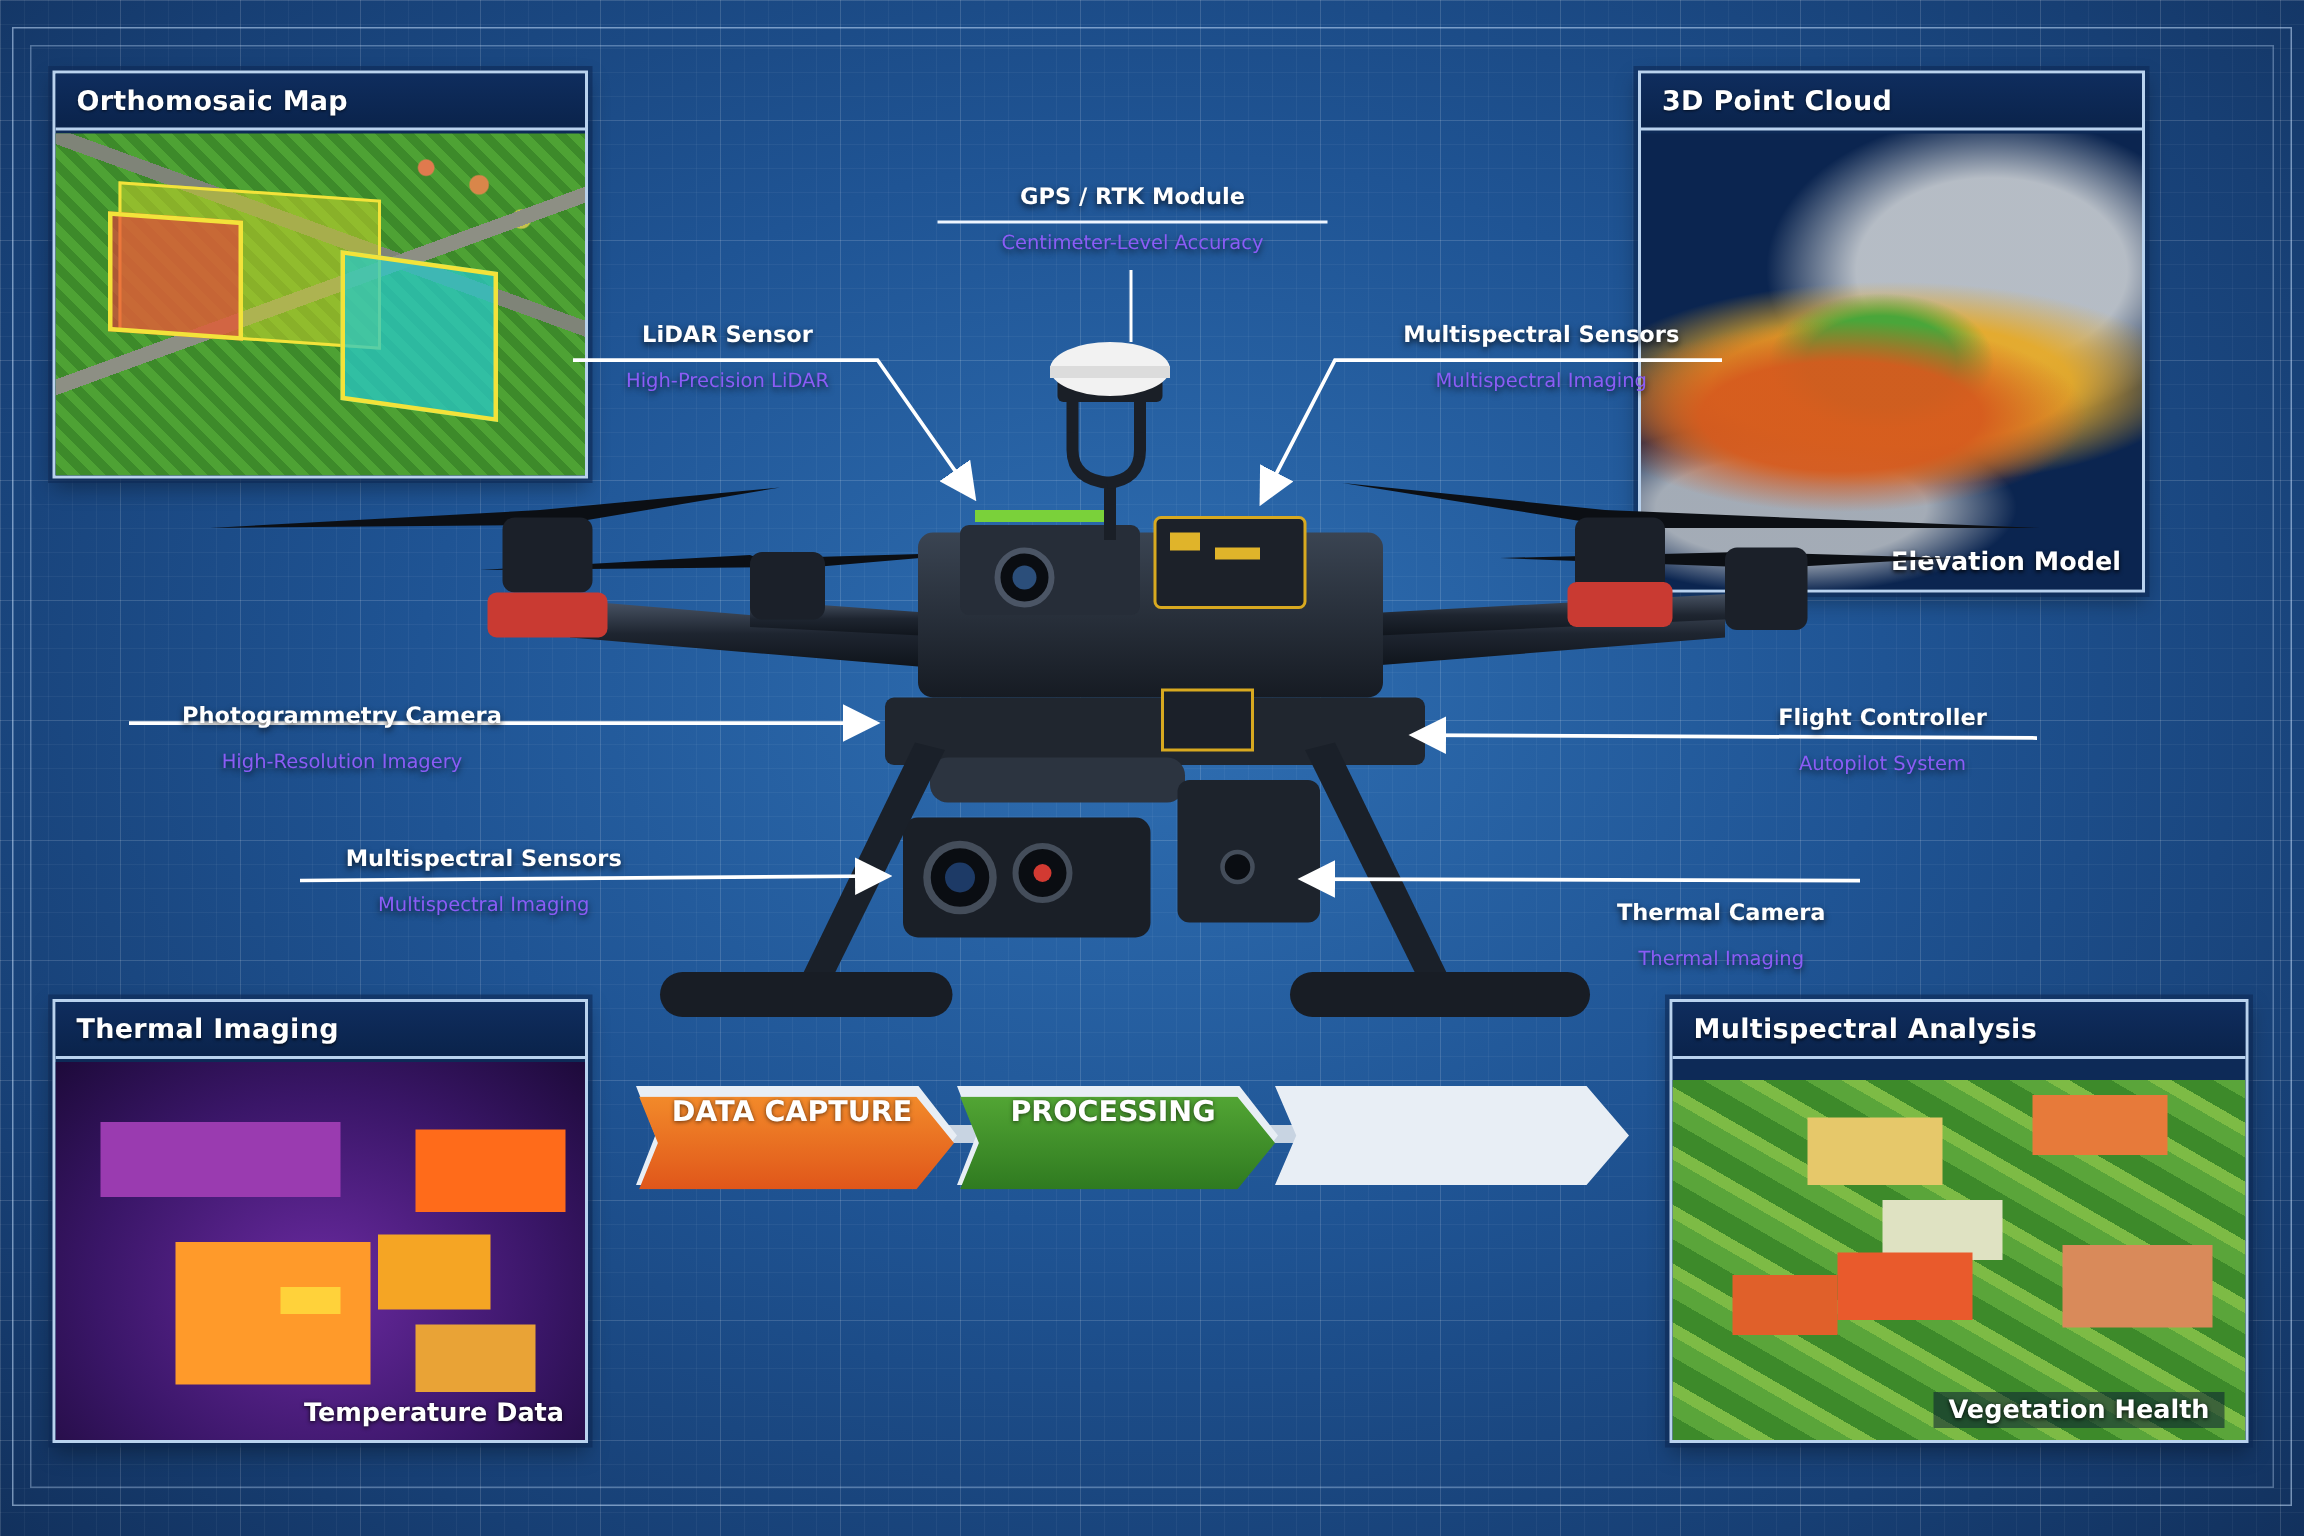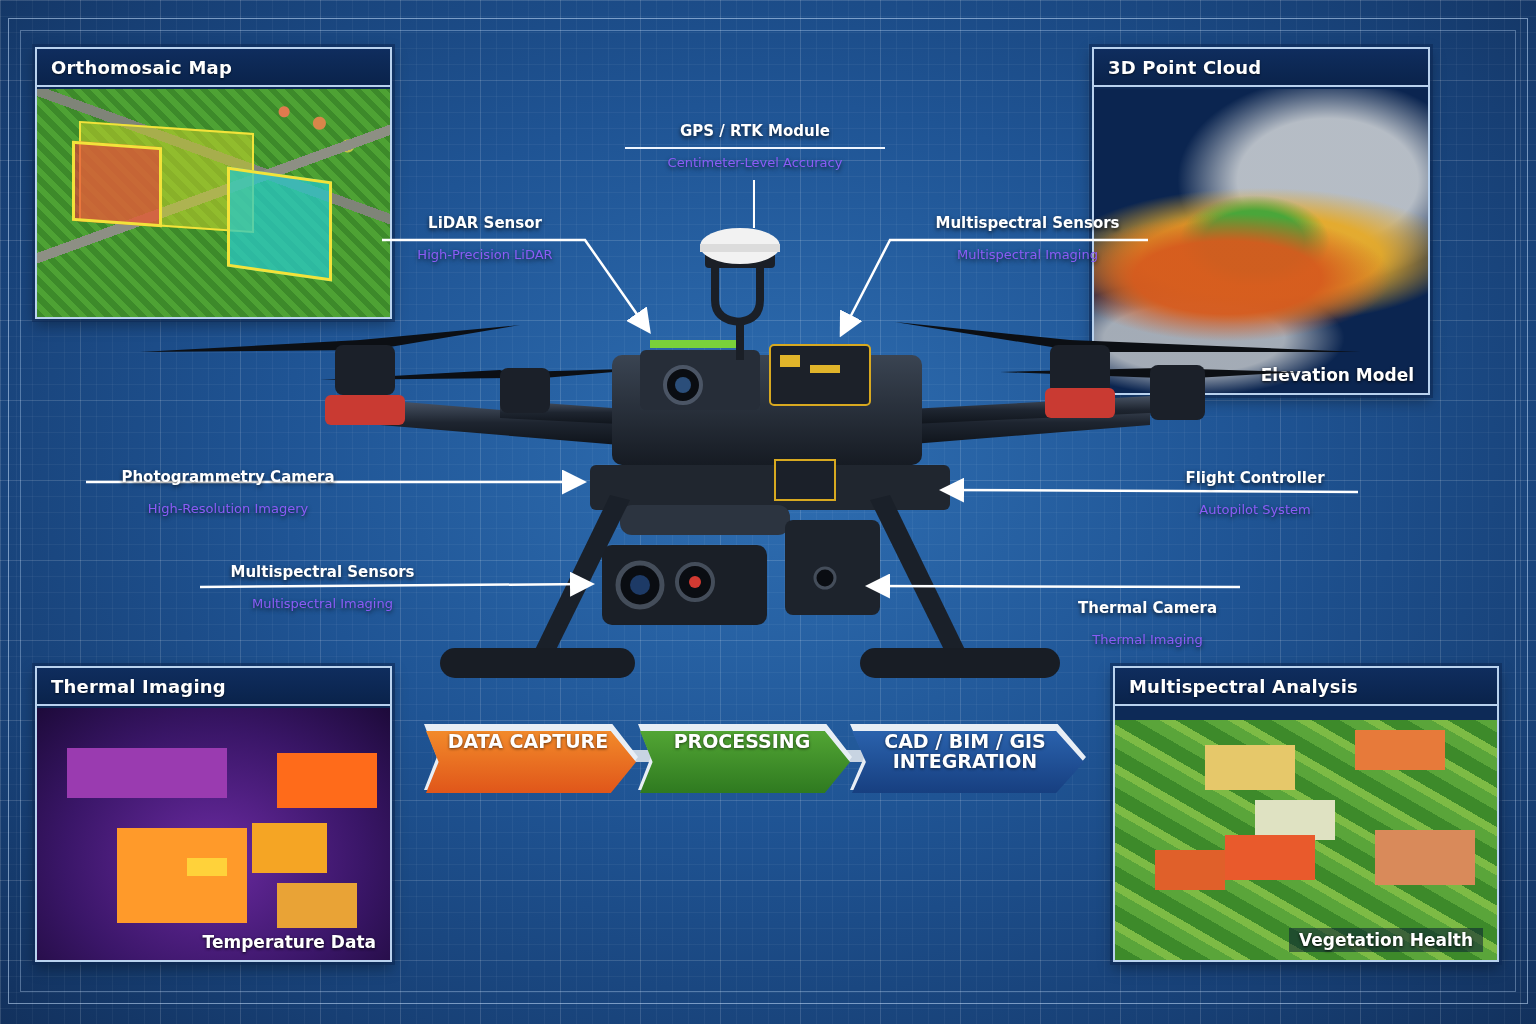--- a/index.html
+++ b/index.html
@@ -312,19 +312,13 @@
   <div class="wf-step" style="left:2px;width:210px;background:linear-gradient(#f28a2a,#e0561a);">
     <span>DATA CAPTURE</span>
   </div>
 
   <div class="wf-step-border" style="left:214px;width:214px;"></div>
   <div class="wf-step" style="left:216px;width:210px;background:linear-gradient(#52a534,#2f7a20);">
     <span>PROCESSING</span>
   </div>
 
   <div class="wf-step-border" style="left:426px;width:236px;"></div>
-  <div class="wf-step" style="left:428px;width:232px;background:linear-gradient(#2a62ad,#173f80);">
-    <span>
-      <span>CAD / BIM / GIS</span><br>
-      <span>INTEGRATION</span>
-    </span>
-  </div>
 </div>
 
 </body></html>

